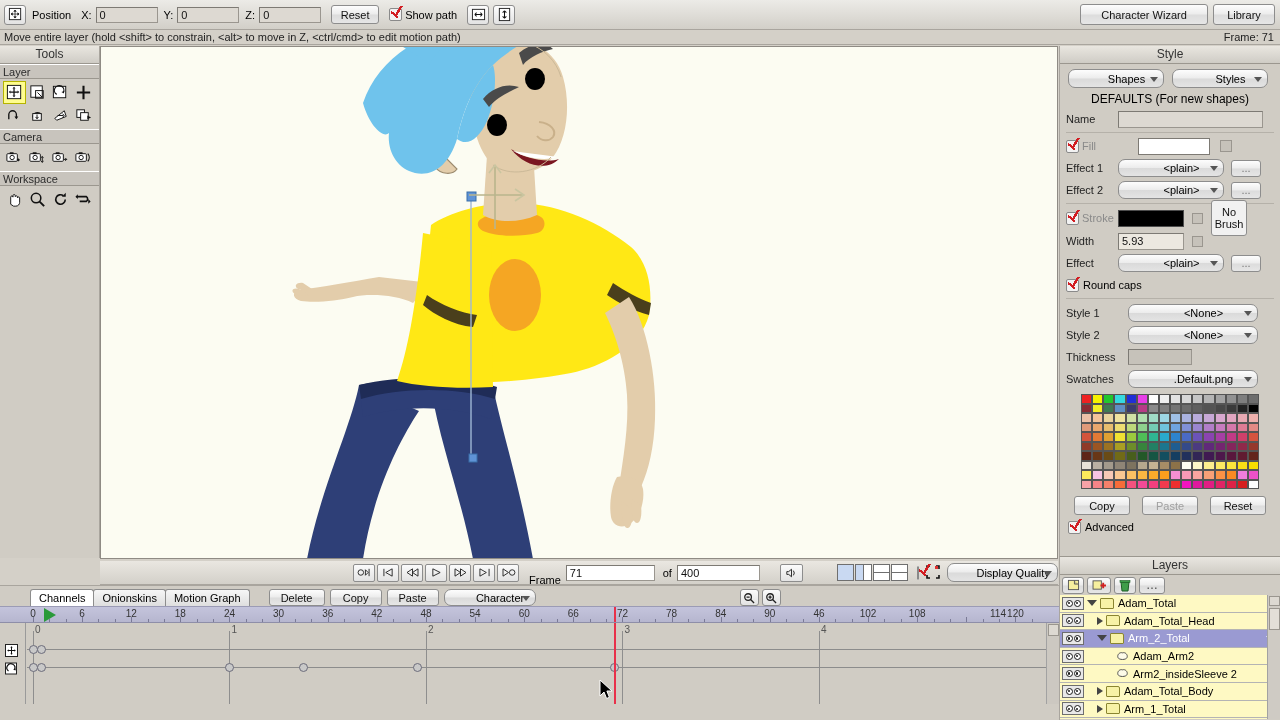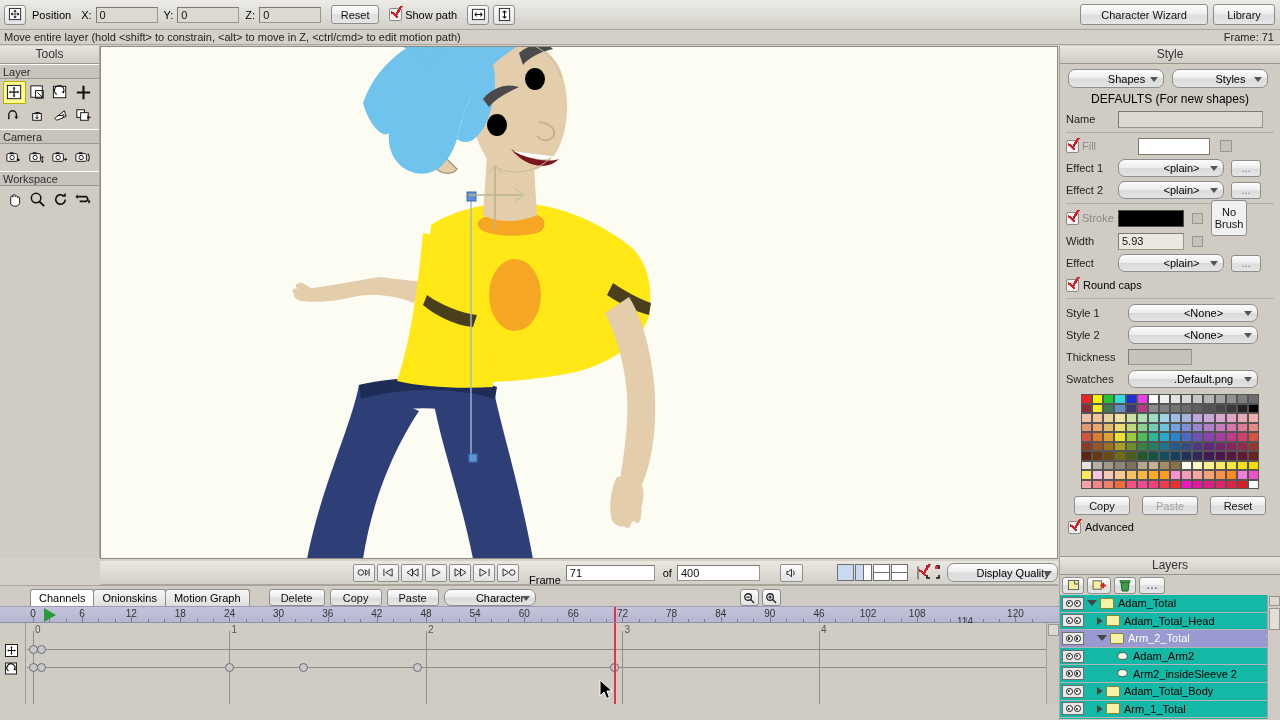--- a/index.html
+++ b/index.html
@@ -101,21 +101,21 @@
   .strow { display:flex; align-items:center; padding:0 6px; height:22px; }
   .strow .lab { width:52px; font-size:11px; color:#222; }
   .swatches { margin:4px auto 0; width:178px; }
   .swrow { display:flex; height:9.5px; }
   .sw { flex:1 1 auto; height:100%; border:0.5px solid #555; }
 
   
   .layers { position:absolute; left:1059px; top:556px; width:221px; height:164px;
             background:#d0ccc4; border-left:1px solid #a9a59e; border-top:1px solid #9b978f; }
   .lyr-tools { display:flex; align-items:center; height:20px; padding:1px 2px; gap:3px; }
-  .lyr-list { position:relative; height:124px; overflow:hidden; background:#14b8a6; }
+  .lyr-list { position:relative; height:124px; overflow:hidden; background:#fef9c3; }
   .lyr {
     display:flex; align-items:center; height:17.6px;
     border-bottom:1px solid #b4b4b4; padding-left:2px; font-size:11px;
   }
   .lyr.sel { background:#9a9ad2; color:#fff; }
   .eye { width:22px; height:13px; flex:0 0 22px; border:1px solid #6e6e6e; background:#e8e8e8;
          display:flex; align-items:center; justify-content:center; gap:1px; margin-right:3px; }
   .eyeball { width:7px;height:7px;border-radius:50%;border:1.3px solid #1a1a1a;background:#fff;
              position:relative;}
   .eyeball::after{content:"";position:absolute;left:1.3px;top:1.3px;width:2.4px;height:2.4px;
@@ -923,21 +923,21 @@
         <div class="rtick" style="left: 475.098px;">54</div>
         <div class="rtick" style="left: 524.22px;">60</div>
         <div class="rtick" style="left: 573.341px;">66</div>
         <div class="rtick" style="left: 622.463px;">72</div>
         <div class="rtick" style="left: 671.585px;">78</div>
         <div class="rtick" style="left: 720.707px;">84</div>
         <div class="rtick" style="left: 769.829px;">90</div>
         <div class="rtick" style="left: 818.951px;">46</div>
         <div class="rtick" style="left: 868.073px;">102</div>
         <div class="rtick" style="left: 917.195px;">108</div>
-        <div class="rtick" style="left: 965px; margin-top: 8px;">114</div>
+        <div class="rtick" style="left: 998px;">114</div>
         <div class="rtick" style="left: 1015.44px;">120</div>
         <div class="rline" style="left: 33px; height: 5px;"></div>
         <div class="rline" style="left: 49.374px; height: 3px;"></div>
         <div class="rline" style="left: 65.748px; height: 3px;"></div>
         <div class="rline" style="left: 82.122px; height: 5px;"></div>
         <div class="rline" style="left: 98.4959px; height: 3px;"></div>
         <div class="rline" style="left: 114.87px; height: 3px;"></div>
         <div class="rline" style="left: 131.244px; height: 5px;"></div>
         <div class="rline" style="left: 147.618px; height: 3px;"></div>
         <div class="rline" style="left: 163.992px; height: 3px;"></div>

